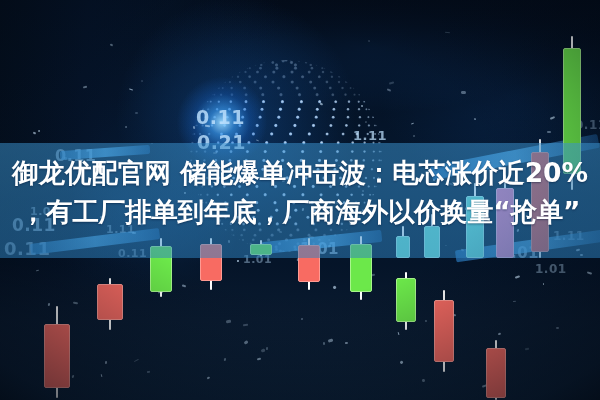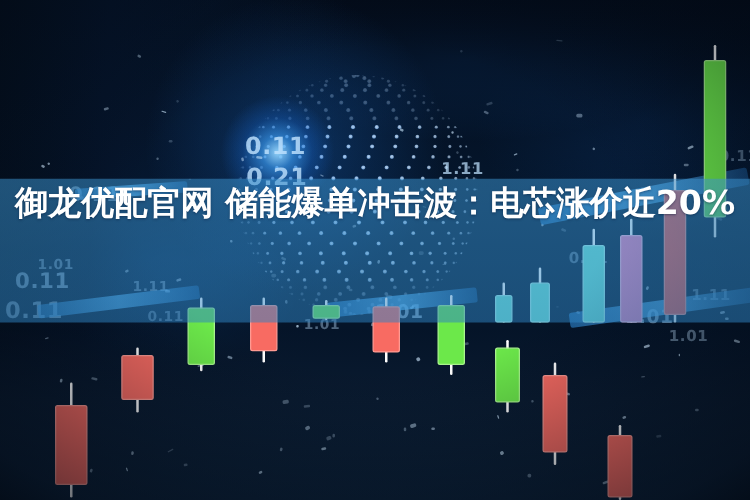--- a/index.html
+++ b/index.html
@@ -71,21 +71,21 @@
   .ribbon{position:absolute;background:linear-gradient(90deg,rgba(50,150,235,.55),rgba(90,185,250,.70),rgba(40,130,215,.40));
     border-radius:2px;}
 
   
   #band{
     position:absolute;left:0;right:0;top:143px;height:115px;
     background:linear-gradient(180deg,rgba(58,146,206,.52) 0%,rgba(52,140,202,.50) 50%,rgba(46,130,192,.52) 100%);
   }
   #headline{
     position:absolute;left:0;right:0;top:143px;height:98px;
-    display:flex;flex-direction:column;justify-content:space-between;align-items:center;
+    display:flex;flex-direction:column;justify-content:center;align-items:center;
     z-index:40;
   }
   .hl-line{
     color:#ffffff;
     font-family:"DejaVu Sans", sans-serif;
     font-weight:700;
     font-size:26.5px;
     line-height:1.48;
     white-space:nowrap;
     letter-spacing:0px;
@@ -699,15 +699,16 @@
         <div class="body" style="top: 10px; height: 20px;"></div>
       </div>
     </div>
 
   <div class="layer" id="vignette"></div>
 
   <div id="band"></div>
 
   <div id="headline">
     <div class="hl-line l1">御龙优配官网 储能爆单冲击波：电芯涨价近20%</div>
+    <div class="hl-line l2">，有工厂排单到年底，厂商海外以价换量“抢单”</div>
   </div>
 
 </div>
 
 </body></html>

